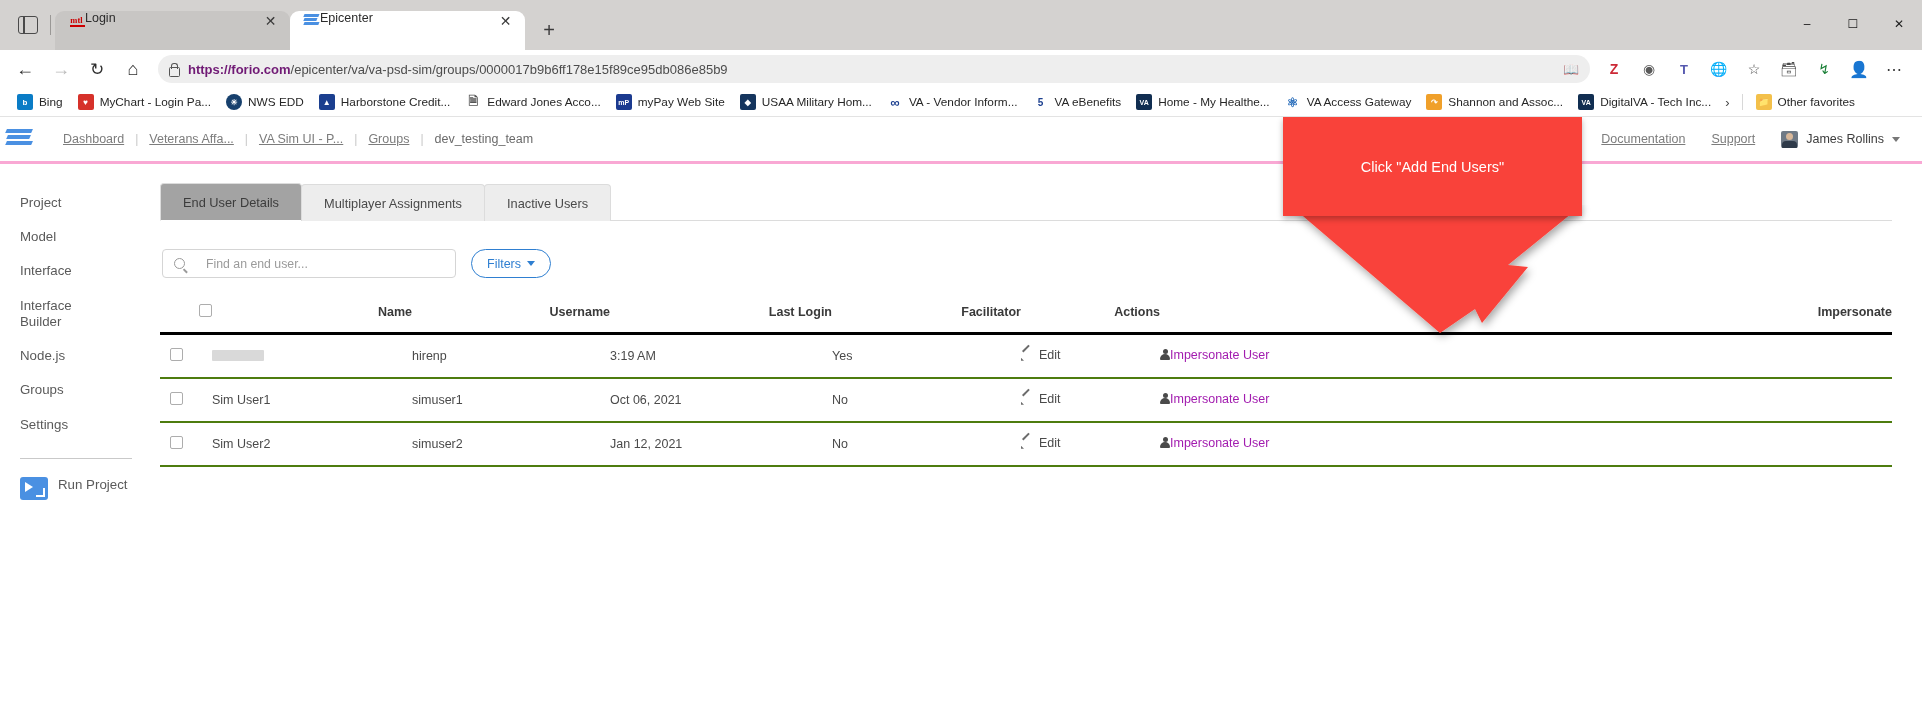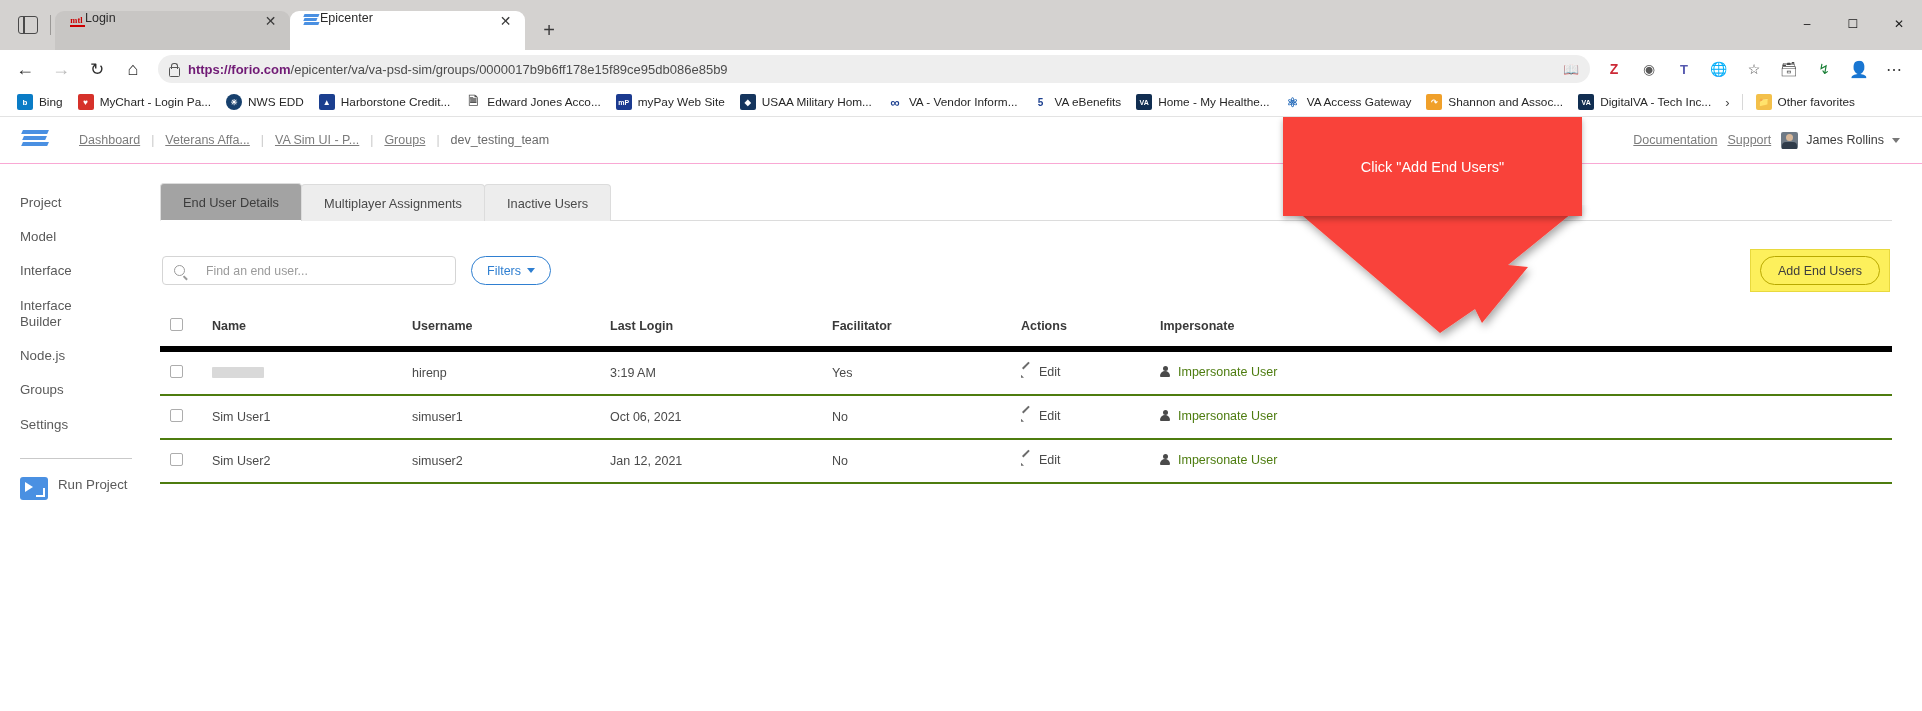--- a/index.html
+++ b/index.html
@@ -94,29 +94,29 @@
   .bm-ico { width: 16px; height: 16px; flex: 0 0 16px; display:flex;align-items:center;justify-content:center;
             font-size:8px; border-radius:2px; color:#fff; font-weight:bold; }
   .bm-overflow { padding: 2px 6px; color: #444; font-size: 13px; }
   .bm-sep { width:1px; height:16px; background:#d8d8d8; margin:0 5px;}
 
   
   .page { flex: 1; background: #ffffff; position: relative; overflow: hidden; }
 
   .app-header {
     height: 47px; background: #fff; display: flex; align-items: center;
-    padding: 0 22px 0 20px; border-bottom: 1px solid #f9a8d4;
+    padding: 0 22px 0 4px; border-bottom: 3px solid #f9a8d4;
   }
   .logo { width: 30px; height: 26px; position: relative; margin-right: 18px; flex:0 0 30px;}
   .logo i { position: absolute; left: 0; height: 4.2px; background: #4a90e2; display: block; transform: skewX(-24deg); }
   .crumbs { display: flex; align-items: center; gap: 0px; font-size: 12.5px; }
   .crumb { color: #7c7c7c; text-decoration: underline; padding: 0 11px; white-space: nowrap; }
   .crumb.last { text-decoration: none; color: #6a6a6a; }
   .crumb-sep { color: #c8c8c8; font-size: 12px; }
-  .hdr-right { margin-left: auto; display: flex; align-items: center; gap: 10px; }
+  .hdr-right { margin-left: auto; display: flex; align-items: center; gap: 26px; }
   .hdr-link { font-size: 12.5px; color: #7c7c7c; text-decoration: underline; }
   .user-chip { display: flex; align-items: center; gap: 8px; font-size: 12.5px; color: #3d3d3d;}
   .avatar {
     width: 17px; height: 17px; border-radius: 2px; background: #6f7a86; position: relative; overflow:hidden;
   }
   .avatar::before{content:"";position:absolute;left:5px;top:2px;width:7px;height:7px;border-radius:50%;background:#d8b89a;}
   .avatar::after{content:"";position:absolute;left:1px;top:10px;width:15px;height:8px;border-radius:4px 4px 0 0;background:#2f3b4a;}
   .caret-down { width:0;height:0;border-left:4.5px solid transparent;border-right:4.5px solid transparent;border-top:5px solid #777; }
 
   .body-wrap { display: flex; height: calc(100% - 47px); }
@@ -162,39 +162,39 @@
   .add-wrap {
     margin-left: auto; background: #fdf05c; padding: 6px 9px; border: 1px solid #e8d93e;
   }
   .add-btn {
     height: 29px; padding: 0 17px; border: 1px solid #b9a900; border-radius: 15px;
     background: #fdf05c; color: #3e3e3e; font-size: 12.5px; display: flex; align-items: center;
   }
 
   table.users { width: 100%; border-collapse: collapse; margin-top: 26px; }
   table.users th {
-    text-align: left; font-size: 12.5px; color: #3a3a3a; font-weight: bold;
-    padding: 0 0 12px 0; border-bottom: 6px solid #000000;
+    text-align: right; font-size: 12.5px; color: #3a3a3a; font-weight: bold;
+    padding: 0 0 12px 0; border-bottom: 3px solid #000000;
   }
   table.users td {
     font-size: 12.5px; color: #4a4a4a; padding: 13px 0; border-bottom: 2px solid #4d7c0f;
   }
   .cb { width: 13px; height: 13px; border: 1px solid #adadad; border-radius: 2px; background: #fff; display:inline-block;}
   .col-cb { width: 52px; padding-left: 10px !important; }
   .col-name { width: 200px; }
   .col-user { width: 198px; }
   .col-login { width: 222px; }
   .col-fac { width: 189px; }
   .col-act { width: 139px; }
   .redacted { display: inline-block; width: 52px; height: 11px; background: #d9d9d9; border-radius: 1px; vertical-align: -1px;}
   .edit-cell { display: inline-flex; align-items: center; gap: 7px; color: #4a4a4a; }
   .pencil { display:inline-block; width:11px;height:11px;position:relative;}
   .pencil::before{content:"";position:absolute;left:1px;top:1px;width:9px;height:2.4px;background:#6b6b6b;transform:rotate(-45deg);transform-origin:left top;}
   .pencil::after{content:"";position:absolute;left:0px;bottom:0px;width:3px;height:3px;background:#6b6b6b;clip-path:polygon(0 100%,100% 100%,0 0);}
-  .imp-cell { display: inline-flex; align-items: center; gap: 8px; color: #4d7c0f; }
+  .imp-cell { display: inline-flex; align-items: center; color: #a21caf; }
   .person {
     width: 10px; height: 12px; position: relative; flex:0 0 10px;
   }
   .person::before{content:"";position:absolute;left:2.5px;top:0;width:5px;height:5px;border-radius:50%;background:#4a4a4a;}
   .person::after{content:"";position:absolute;left:0;bottom:1px;width:10px;height:6px;border-radius:5px 5px 1px 1px;background:#4a4a4a;}
 
   
   .callout-box {
     position: absolute; left: 1283px; top: 0px; width: 299px; height: 99px;
     background: #f9423a; display: flex; align-items: center; justify-content: center;
@@ -390,23 +390,20 @@
         </div>
 
         <div class="toolrow">
           <div class="search-box">
             <span class="mag"></span>
             <span class="search-ph">Find an end user...</span>
           </div>
           <div class="filters-btn">
             <span>Filters</span>
             <span class="filters-caret"></span>
-          </div>
-          <div class="add-wrap">
-            <div class="add-btn">Add End Users</div>
           </div>
         </div>
 
         <table class="users">
           <thead>
             <tr>
               <th class="col-cb"><span class="cb"></span></th>
               <th class="col-name">Name</th>
               <th class="col-user">Username</th>
               <th class="col-login">Last Login</th>

